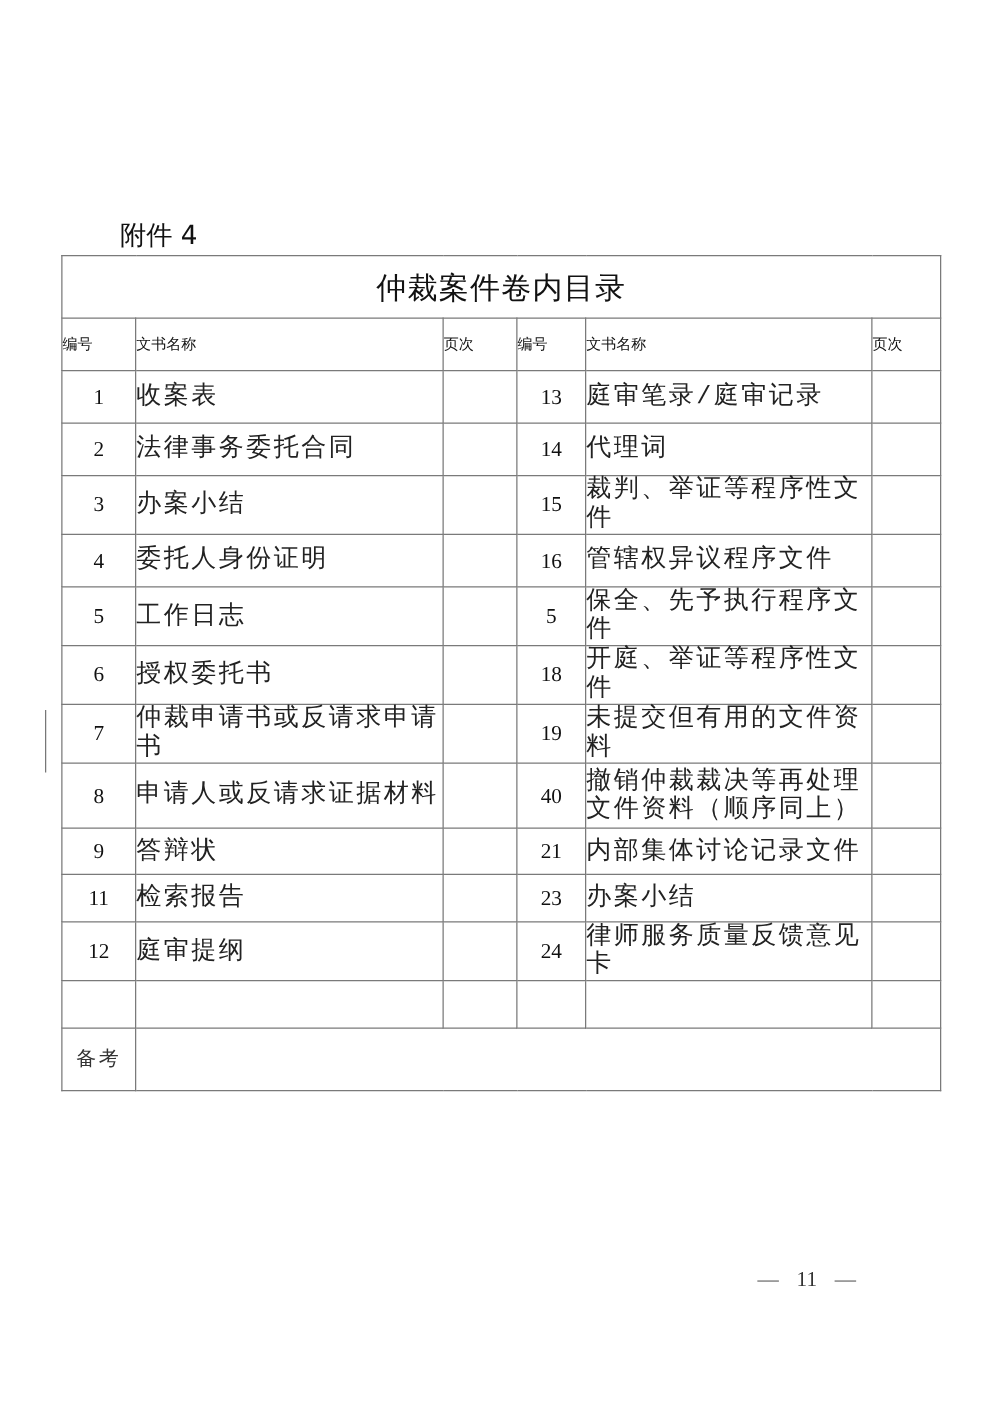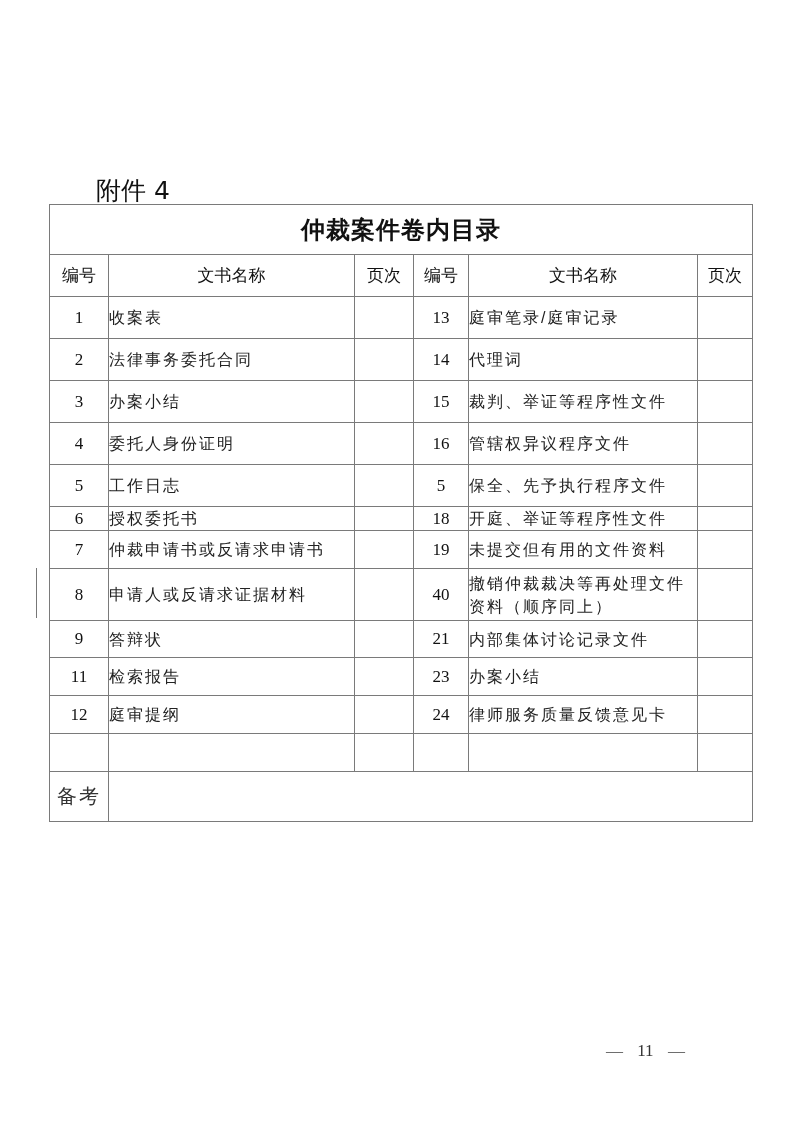--- a/index.html
+++ b/index.html
@@ -1,34 +1,34 @@
 <!DOCTYPE html>
 <html><head>
 <meta charset="utf-8">
 <style>
   html, body { margin: 0; padding: 0; background: #ffffff; }
   body { width: 800px; height: 1132px; position: relative; overflow: hidden;
          font-family: "DejaVu Serif", "Liberation Serif", serif; color: #111; }
-  .attach-label { position: absolute; left: 96px; top: 174px; font-size: 25px;
+  .attach-label { position: absolute; left: 96px; top: 174px; font-size: 21px;
                   font-family: "DejaVu Sans", "Liberation Sans", sans-serif; color: #111; }
   .stray-mark { position: absolute; left: 36px; top: 568px; width: 1px; height: 50px; background: #777; }
   table.catalog { position: absolute; left: 49px; top: 204px; width: 703px;
                   border-collapse: collapse; table-layout: fixed; }
   table.catalog td, table.catalog th { border: 1px solid #7a7a7a; padding: 0; }
-  .title-cell { height: 49px; text-align: center; font-size: 24px; font-weight: bold;
+  .title-cell { height: 49px; text-align: center; font-size: 24px; font-weight: normal;
                 font-family: "DejaVu Serif", "Liberation Serif", serif; letter-spacing: 1px; }
-  .hdr th { height: 41px; font-weight: normal; font-size: 17px;
-            font-family: "DejaVu Sans", "Liberation Sans", sans-serif; text-align: center; }
+  .hdr th { height: 41px; font-weight: normal; font-size: 12px;
+            font-family: "DejaVu Sans", "Liberation Sans", sans-serif; text-align: left; }
   td.num { text-align: center; font-size: 17px; font-family: "Liberation Serif", "DejaVu Serif", serif; }
-  td.name { text-align: left; padding-left: 9px; font-size: 16px; letter-spacing: 2px;
-            line-height: 23px; font-family: Liberation Sans, sans-serif; color: #222; }
+  td.name { text-align: left; padding-left: 9px; font-size: 20px; letter-spacing: 2px;
+            line-height: 23px; font-family: Liberation Mono, monospace; color: #222; }
   td.page { }
-  .remark-label { text-align: center; font-size: 20px; letter-spacing: 2px; color: #333; height: 49px; }
+  .remark-label { text-align: center; font-size: 16px; letter-spacing: 2px; color: #333; height: 49px; }
   .page-number { position: absolute; left: 606px; top: 1014px; font-size: 17px;
-                 font-family: "Liberation Serif", "DejaVu Serif", serif; color: #333; margin-top: 27px; }
+                 font-family: "Liberation Serif", "DejaVu Serif", serif; color: #333; }
   .page-number .dash { color: #555; }
 </style>
 </head>
 <body>
 
 <div class="attach-label">附件 4</div>
 <div class="stray-mark"></div>
 
 <table class="catalog">
   <colgroup>

